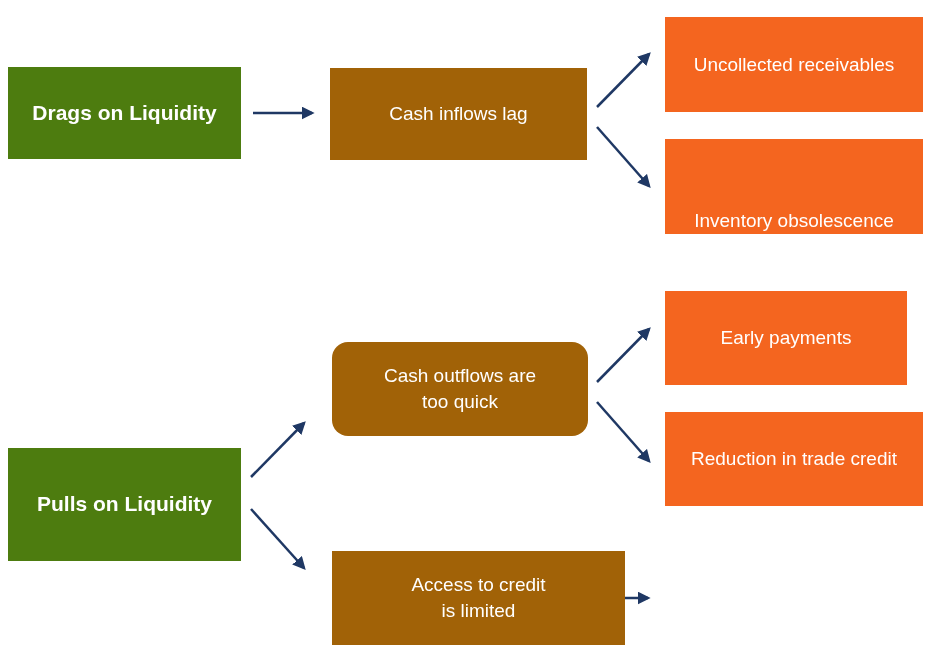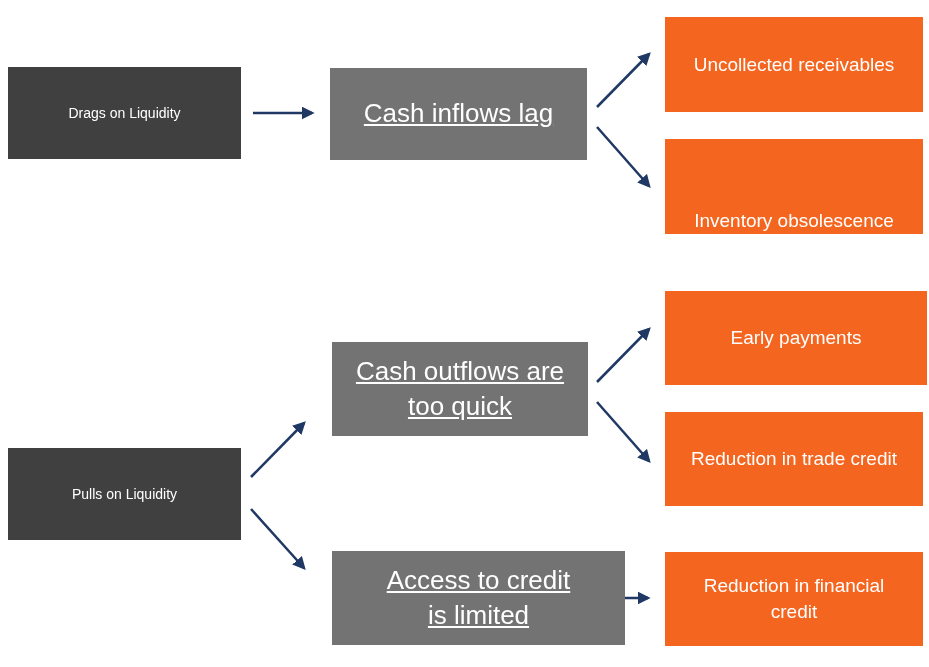--- a/index.html
+++ b/index.html
@@ -18,33 +18,33 @@
     justify-content: center;
     text-align: center;
     color: #ffffff;
     box-sizing: border-box;
   }
   .node .label {
     white-space: pre-line;
     line-height: 1.35;
     padding: 0 8px;
   }
-  .navy   { background: #404040; font-size: 14px; }
-  .teal   { background: #737373; font-size: 26px; text-decoration: underline; }
+  .navy   { background: #4d7c0f; font-size: 21px; font-weight: bold; }
+  .teal   { background: #a16207; font-size: 19px; }
   .orange { background: #F4651F; font-size: 19px; }
 
   
   #node-drags            { left: 8px;   top: 67px;  width: 233px; height: 92px; }
   #node-cash-inflows     { left: 330px; top: 68px;  width: 257px; height: 92px; }
   #node-uncollected      { left: 665px; top: 17px;  width: 258px; height: 95px; }
   #node-inventory        { left: 665px; top: 139px; width: 258px; height: 95px; align-items: flex-end; }
-  #node-cash-outflows    { left: 332px; top: 342px; width: 256px; height: 94px; }
-  #node-early            { left: 665px; top: 291px; width: 262px; height: 94px; }
+  #node-cash-outflows    { left: 332px; top: 342px; width: 256px; height: 94px; border-radius: 16px; }
+  #node-early            { left: 665px; top: 291px; width: 242px; height: 94px; }
   #node-trade-credit     { left: 665px; top: 412px; width: 258px; height: 94px; }
-  #node-pulls            { left: 8px;   top: 448px; width: 233px; height: 92px; }
+  #node-pulls            { left: 8px;   top: 448px; width: 233px; height: 113px; }
   #node-access           { left: 332px; top: 551px; width: 293px; height: 94px; }
   #node-financial-credit { left: 665px; top: 552px; width: 258px; height: 94px; }
 
   #arrows {
     position: absolute;
     left: 0; top: 0;
     width: 929px; height: 667px;
     pointer-events: none;
   }
   #arrows line {
@@ -104,18 +104,14 @@
 
   <div class="node navy" id="node-pulls">
     <span class="label">Pulls on Liquidity</span>
   </div>
 
   <div class="node teal" id="node-access">
     <span class="label">Access to credit
 is limited</span>
   </div>
 
-  <div class="node orange" id="node-financial-credit">
-    <span class="label">Reduction in financial
-credit</span>
-  </div>
 
 </div>
 
 </body></html>

